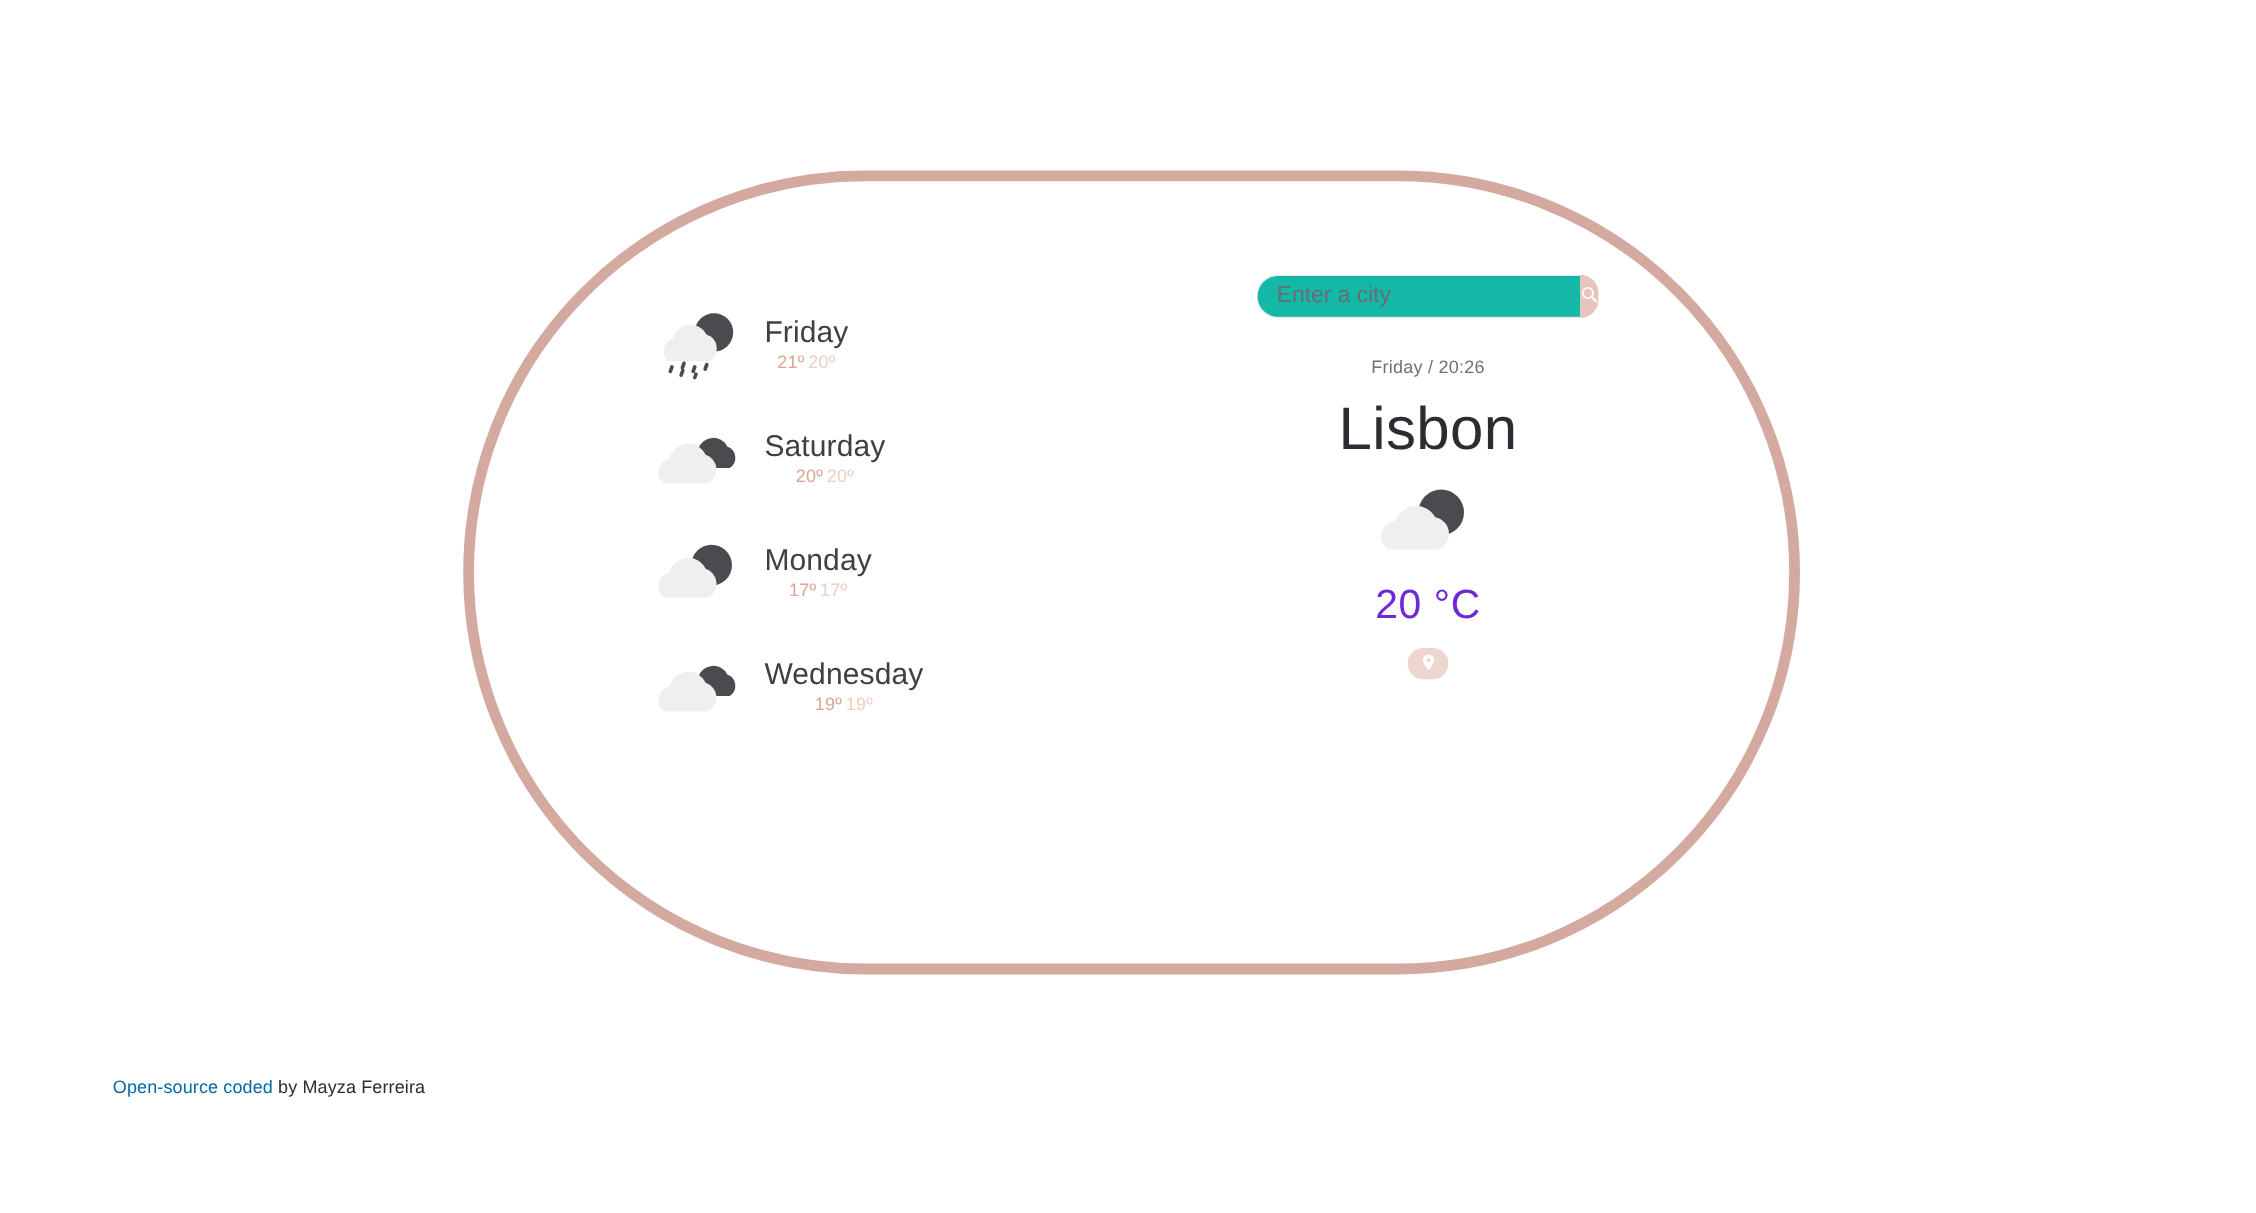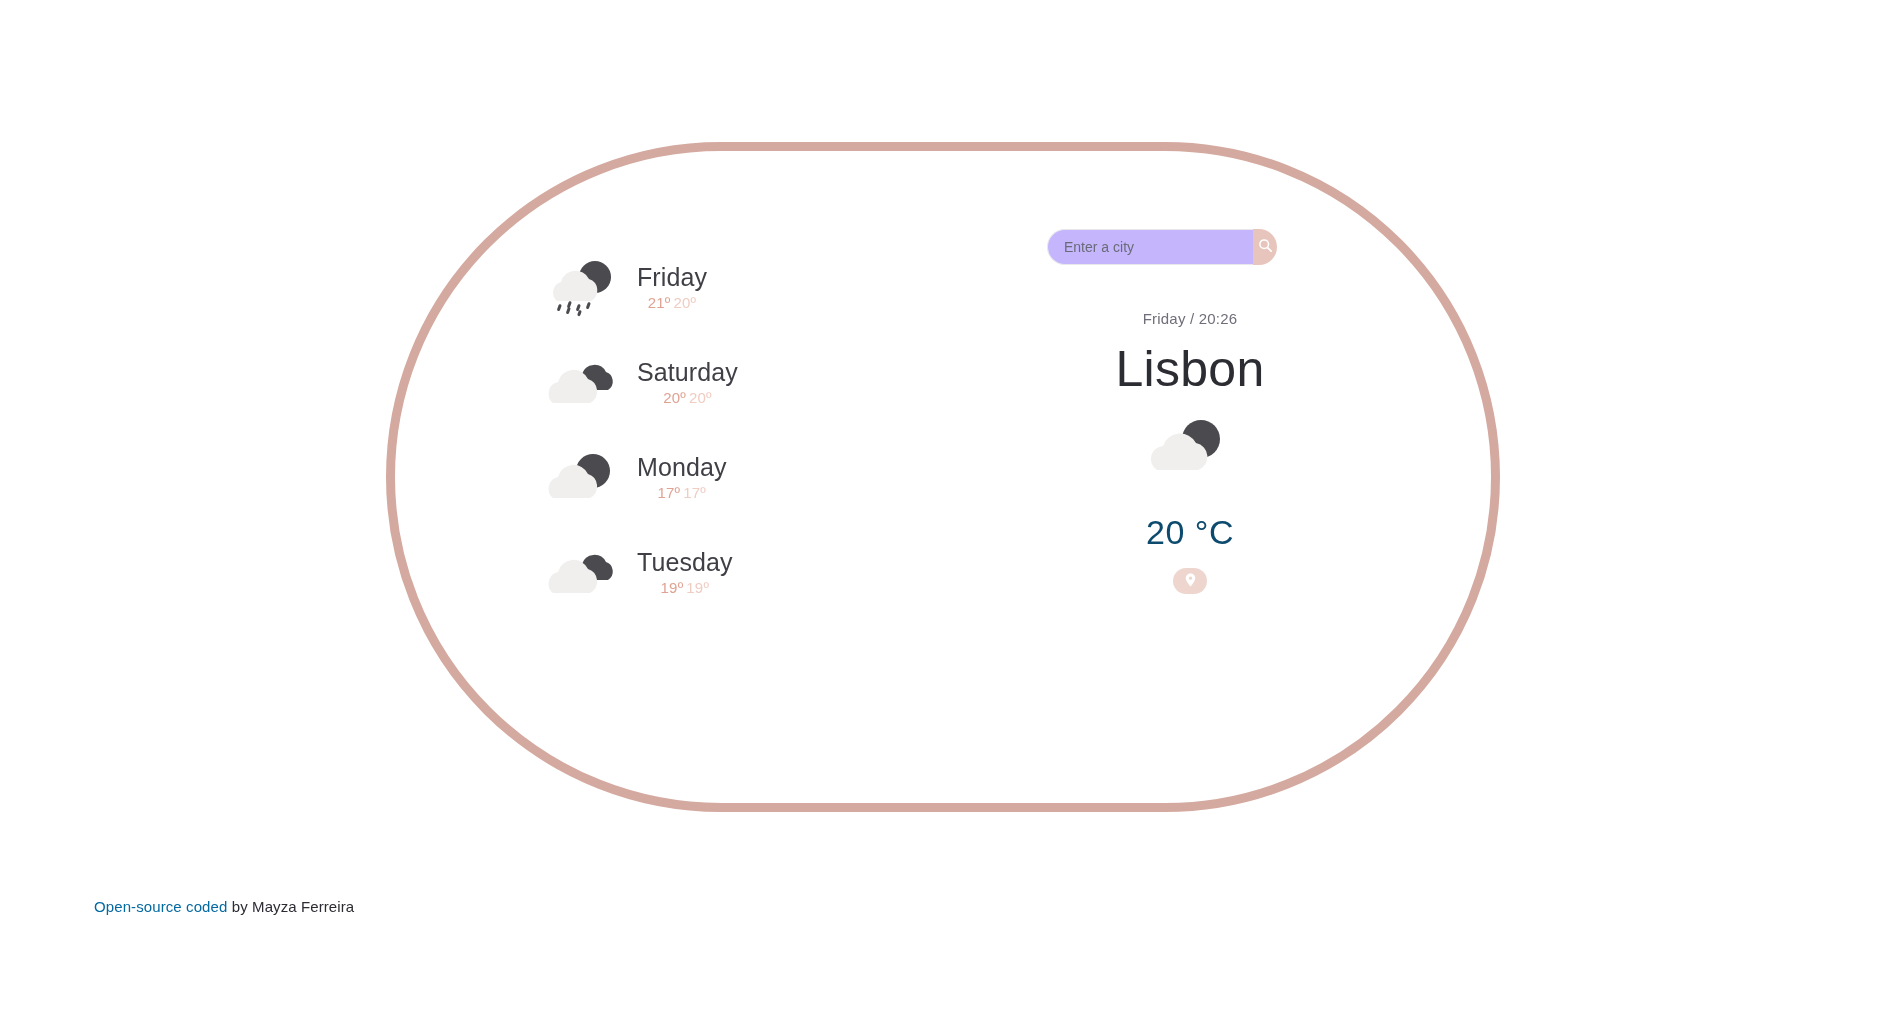--- a/index.html
+++ b/index.html
@@ -93,24 +93,24 @@
     display: flex;
     align-items: stretch;
   }
 
   .search-input {
     flex: 1;
     height: 36px;
     border: 1px solid #e8e8ec;
     border-right: none;
     border-radius: 18px 0 0 18px;
-    background: #c4b5fd;
+    background: #14b8a6;
     padding: 0 8px 0 16px;
     font-family: "Liberation Sans", sans-serif;
-    font-size: 14px;
+    font-size: 19px;
     color: #4a4a55;
     outline: none;
   }
   .search-input::placeholder { color: #6b6b78; opacity: 1; }
 
   .search-button {
     width: 40px;
     height: 36px;
     border: none;
     border-radius: 0 18px 18px 0;
@@ -119,21 +119,21 @@
     display: flex;
     align-items: center;
     justify-content: center;
     padding: 0;
   }
 
   
   .datetime {
     font-size: 15px;
     color: #6f6f7a;
-    margin-top: 45px;
+    margin-top: 33px;
     letter-spacing: 0.2px;
   }
 
   .city-name {
     font-size: 50px;
     color: #2c2c33;
     font-weight: 400;
     margin-top: 15px;
     letter-spacing: 0.3px;
     line-height: 1.1;
@@ -149,22 +149,22 @@
   .conditions { margin-top: 22px; }
   .condition-line {
     font-size: 15px;
     color: #efcdc3;
     line-height: 1.3;
     letter-spacing: 0.1px;
   }
 
   .big-temp {
     font-size: 34px;
-    color: #0c4a6e;
-    margin-top: 28px;
+    color: #6d28d9;
+    margin-top: 12px;
     letter-spacing: 0.5px;
     font-weight: 400;
   }
 
   .geo-button {
     width: 34px;
     height: 26px;
     border: none;
     border-radius: 13px;
     background: #eed6cf;
@@ -258,21 +258,21 @@
       </div>
 
       <div class="forecast-row">
         <div class="forecast-icon">
           <svg class="wicon" viewBox="0 0 78 64" xmlns="http://www.w3.org/2000/svg">
             <path d="M34 38 a9 9 0 0 1 3-16 a13 13 0 0 1 24-2 a10 10 0 0 1 2 18 z" fill="#4a4a4f"></path>
             <path d="M8 51 a12 12 0 0 1 5-21 a16 16 0 0 1 30-3 a13 13 0 0 1 2 24 z" fill="#f0efee"></path>
           </svg>
         </div>
         <div class="forecast-text">
-          <div class="day-name">Tuesday</div>
+          <div class="day-name">Wednesday</div>
           <div class="day-temps">
             <span class="temp-max">19º</span><span class="temp-min">19º</span>
           </div>
         </div>
       </div>
 
     </div>
 
     <div class="details-col">
 

